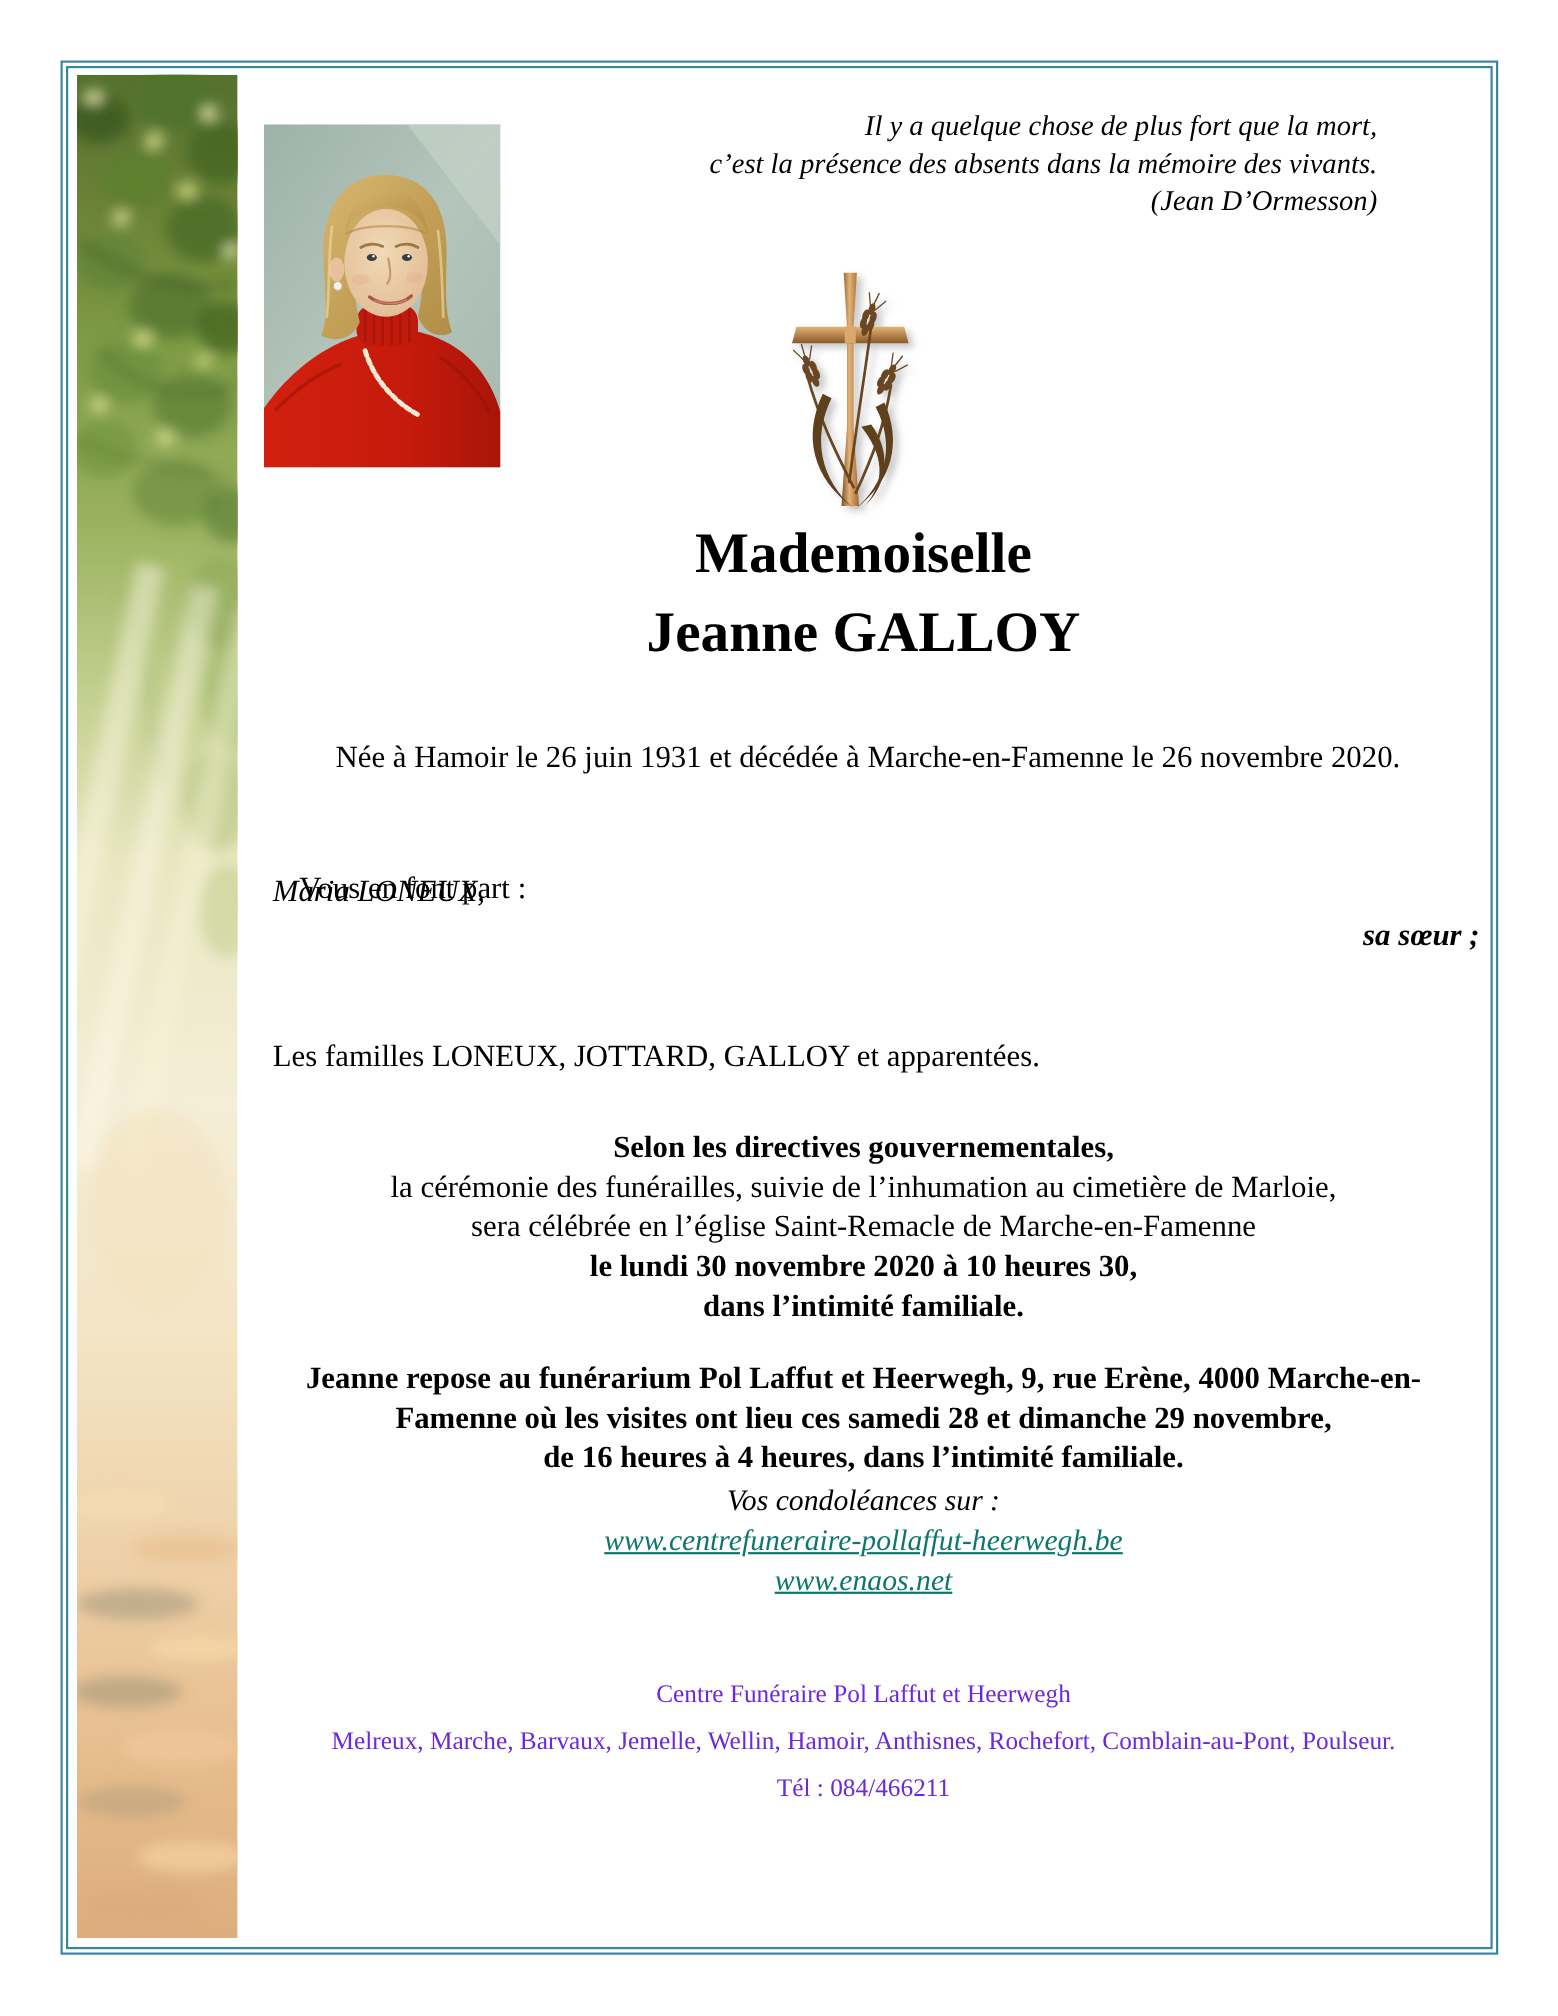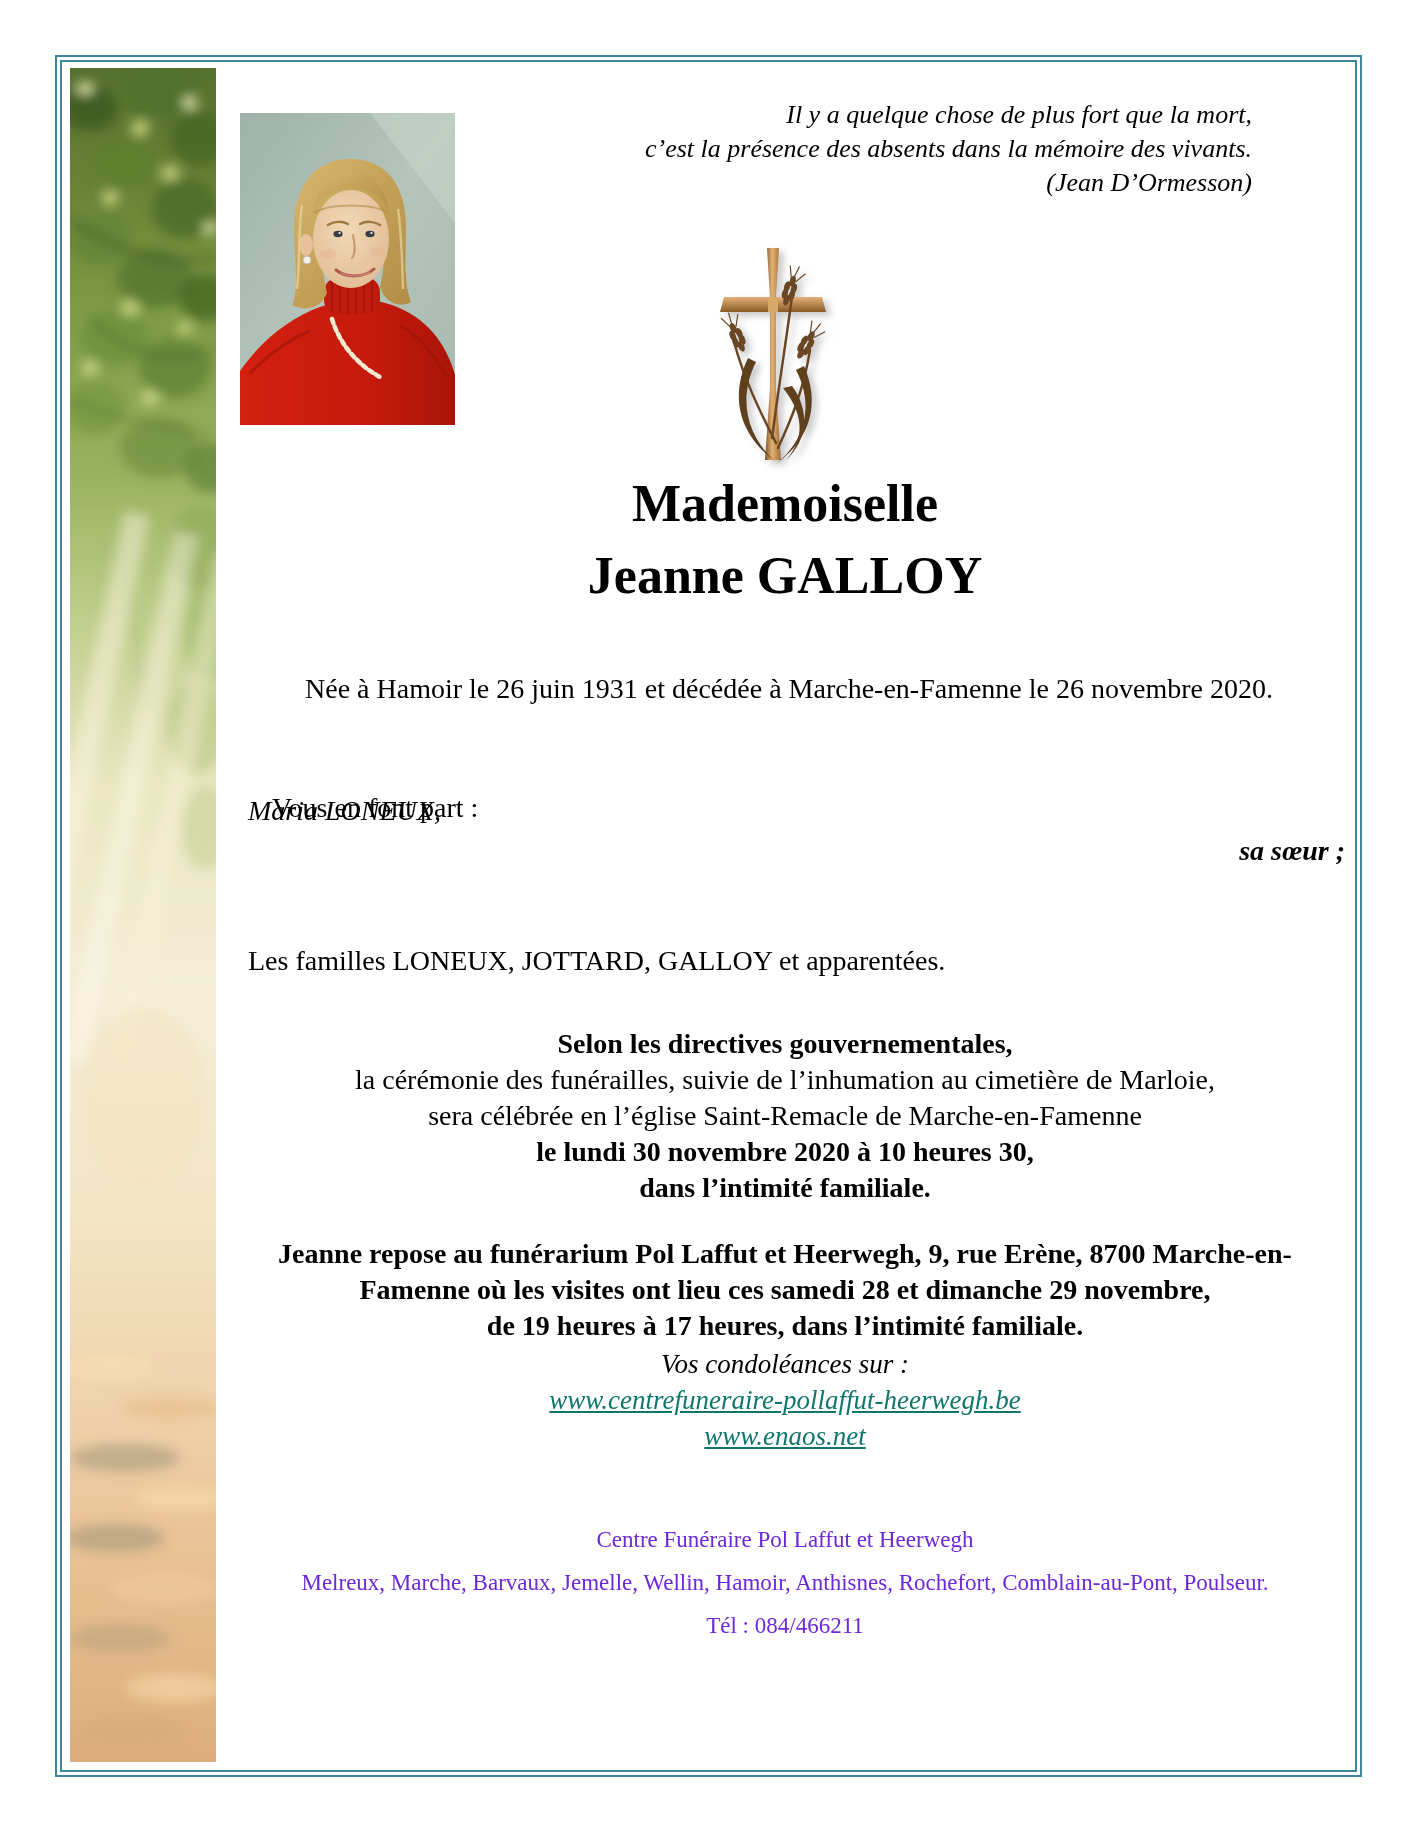--- a/index.html
+++ b/index.html
@@ -289,23 +289,23 @@
 
   <div class="ceremony">
     <div class="b">Selon les directives gouvernementales,</div>
     <div>la cérémonie des funérailles, suivie de l’inhumation au cimetière de Marloie,</div>
     <div>sera célébrée en l’église Saint-Remacle de Marche-en-Famenne</div>
     <div class="b">le lundi 30 novembre 2020 à 10 heures 30,</div>
     <div class="b">dans l’intimité familiale.</div>
   </div>
 
   <div class="visitation">
-    <div>Jeanne repose au funérarium Pol Laffut et Heerwegh, 9, rue Erène, 8700 Marche-en-</div>
+    <div>Jeanne repose au funérarium Pol Laffut et Heerwegh, 9, rue Erène, 4000 Marche-en-</div>
     <div>Famenne où les visites ont lieu ces samedi 28 et dimanche 29 novembre,</div>
-    <div>de 19 heures à 17 heures, dans l’intimité familiale.</div>
+    <div>de 16 heures à 4 heures, dans l’intimité familiale.</div>
   </div>
 
   <div class="condol">
     <div>Vos condoléances sur :</div>
     <div><a href="#">www.centrefuneraire-pollaffut-heerwegh.be</a></div>
     <div><a href="#">www.enaos.net</a></div>
   </div>
 
   <div class="footer">
     <div>Centre Funéraire Pol Laffut et Heerwegh</div>

